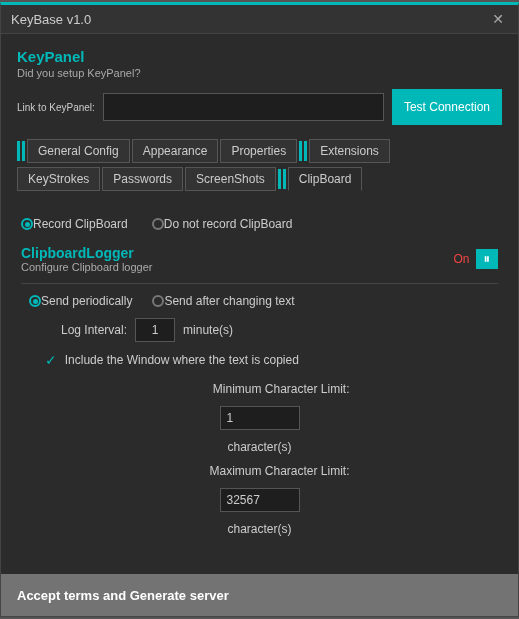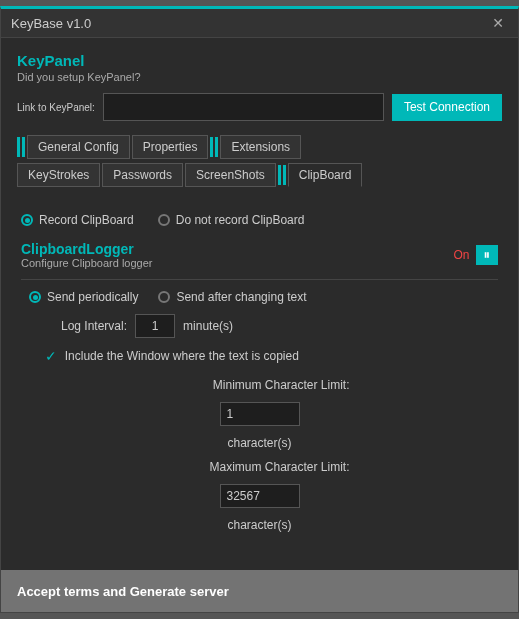--- a/index.html
+++ b/index.html
@@ -72,21 +72,21 @@
       font-size: 12px;
       height: 28px;
     }
     .test-btn {
       background: #00b8b8;
       color: #fff;
       border: none;
       padding: 4px 12px;
       font-size: 12px;
       cursor: pointer;
-      height: 27px;
+      height: 36px;
       white-space: nowrap;
     }
     .tabs-row {
       display: flex;
       gap: 2px;
       margin-bottom: 4px;
       flex-wrap: wrap;
     }
     .tab {
       color: #ccc;
@@ -112,21 +112,20 @@
     }
     .radio-row {
       display: flex;
       align-items: center;
       gap: 24px;
       margin-bottom: 14px;
     }
     .radio-item {
       display: flex;
       align-items: center;
-      gap: 6px;
       color: #ccc;
       font-size: 12px;
     }
     .radio-circle {
       width: 12px;
       height: 12px;
       border-radius: 50%;
       border: 2px solid #00b8b8;
       display: inline-flex;
       align-items: center;
@@ -299,20 +298,21 @@
     </div>
 
     <div class="tabs-row">
       <div class="tab-with-lines">
         <div class="tab-lines">
             <div class="tab-line"></div>
             <div class="tab-line"></div>
           </div>
         <div class="tab">General Config</div>
       </div>
+      <div class="tab">Appearance</div>
       <div class="tab">Properties</div>
       <div class="tab-with-lines">
         <div class="tab-lines">
             <div class="tab-line"></div>
             <div class="tab-line"></div>
           </div>
         <div class="tab">Extensions</div>
       </div>
     </div>
 

